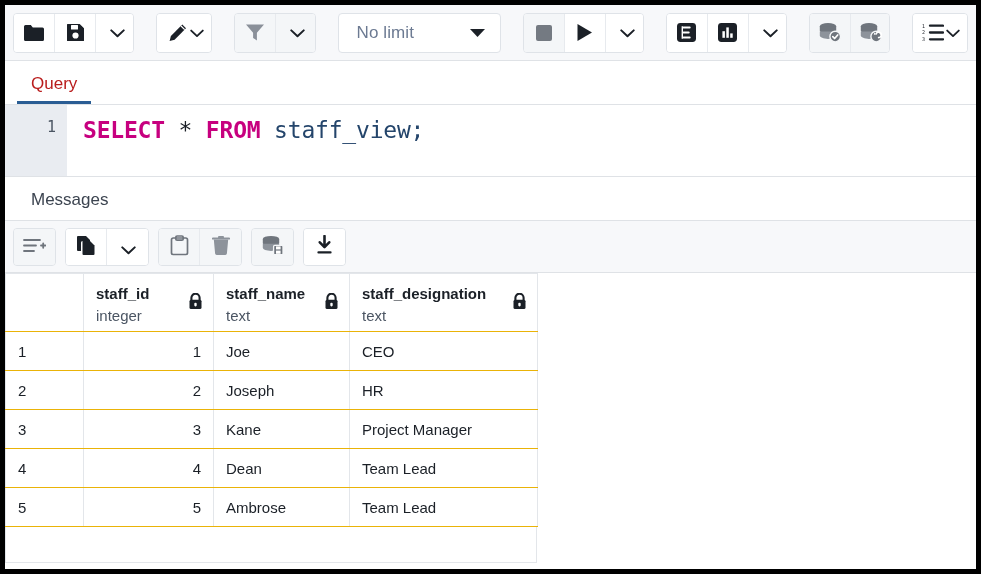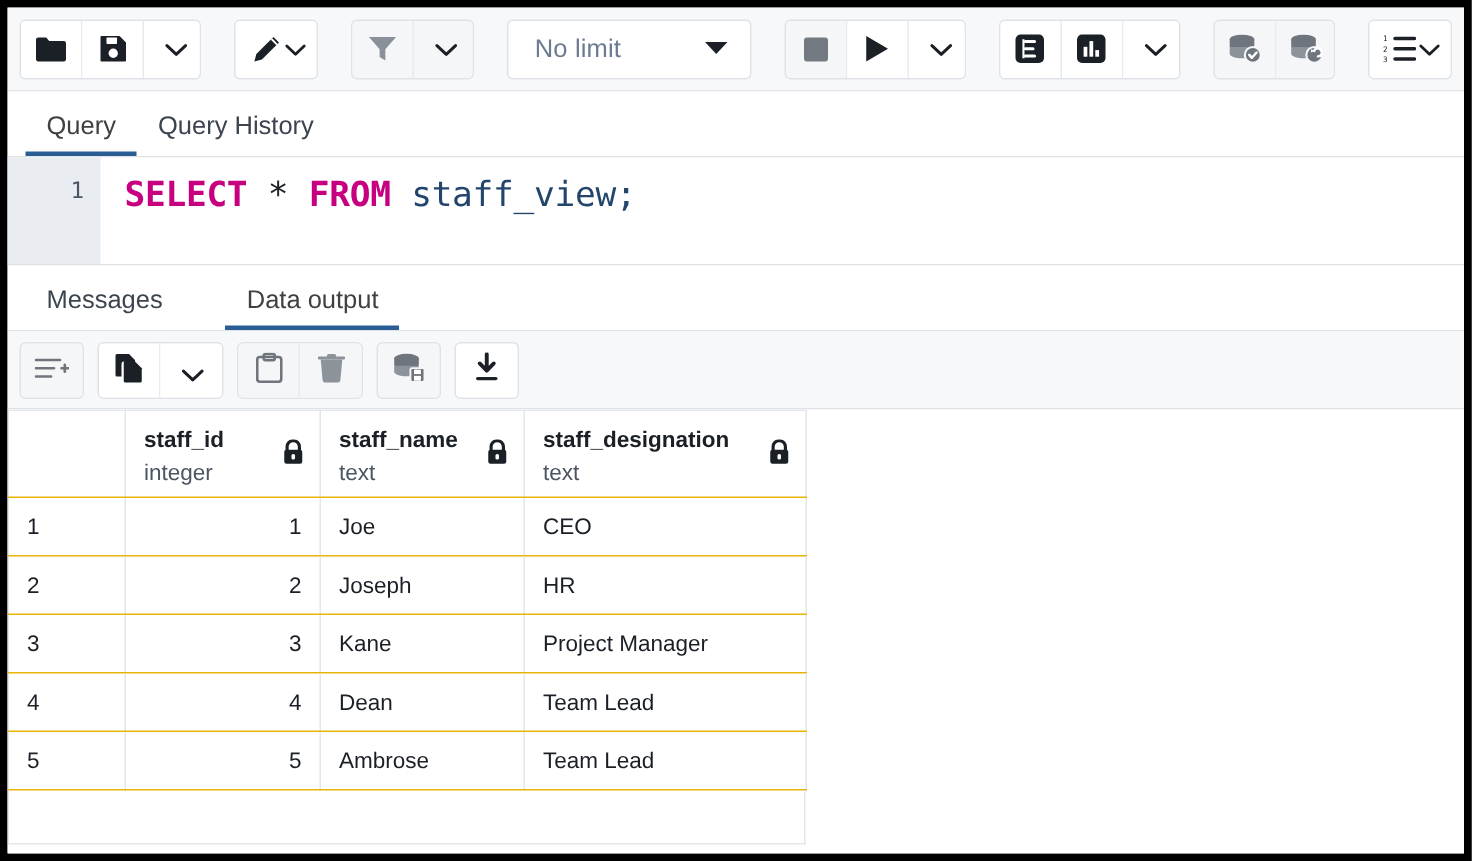--- a/index.html
+++ b/index.html
@@ -95,21 +95,21 @@
   }
   .tab {
     font-size: 17px;
     color: #3c4450;
     padding: 0 14px 9px 14px;
     cursor: pointer;
     border-bottom: 3px solid transparent;
     line-height: 1;
   }
   .tab.active {
-    color: #404040;
+    color: #b91c1c;
     border-bottom-color: #2a5d94;
   }
 
   
   .editor {
     height: 72px;
     min-height: 72px;
     display: flex;
     background: #fff;
     border-bottom: 1px solid #dfe2e6;
@@ -417,33 +417,31 @@
               <path d="M1.3 1.4 7.5 7.3l6.2-5.9" stroke="#1b2027" stroke-width="2" fill="none" stroke-linecap="round" stroke-linejoin="round"></path>
             </svg>
         </span>
       </button>
     </div>
 
   </div>
 
   <div class="tabbar">
     <div class="tab active">Query</div>
-    <div class="tab">Query History</div>
   </div>
 
   <div class="editor">
     <div class="gutter">
       <span>1</span>
     </div>
     <div class="code"><span class="kw">SELECT</span><span class="op"> </span><span class="op">*</span><span class="op"> </span><span class="kw">FROM</span><span class="op"> </span><span class="ident">staff_view;</span></div>
   </div>
 
   <div class="restabbar">
     <div class="tab">Messages</div>
-    <div class="tab active">Data output</div>
   </div>
 
   <div class="grid-toolbar">
 
     <div class="gbtn-group">
       <button class="gbtn flat">
         <span>
           <svg width="23" height="19" viewBox="0 0 23 19">
             <path d="M1 4h16M1 9.5h12M1 15h10" stroke="#6f757d" stroke-width="1.8" stroke-linecap="round"></path>
             <path d="M18 9.5h4.5M20.2 7.3v4.5" stroke="#6f757d" stroke-width="1.8" stroke-linecap="round"></path>

